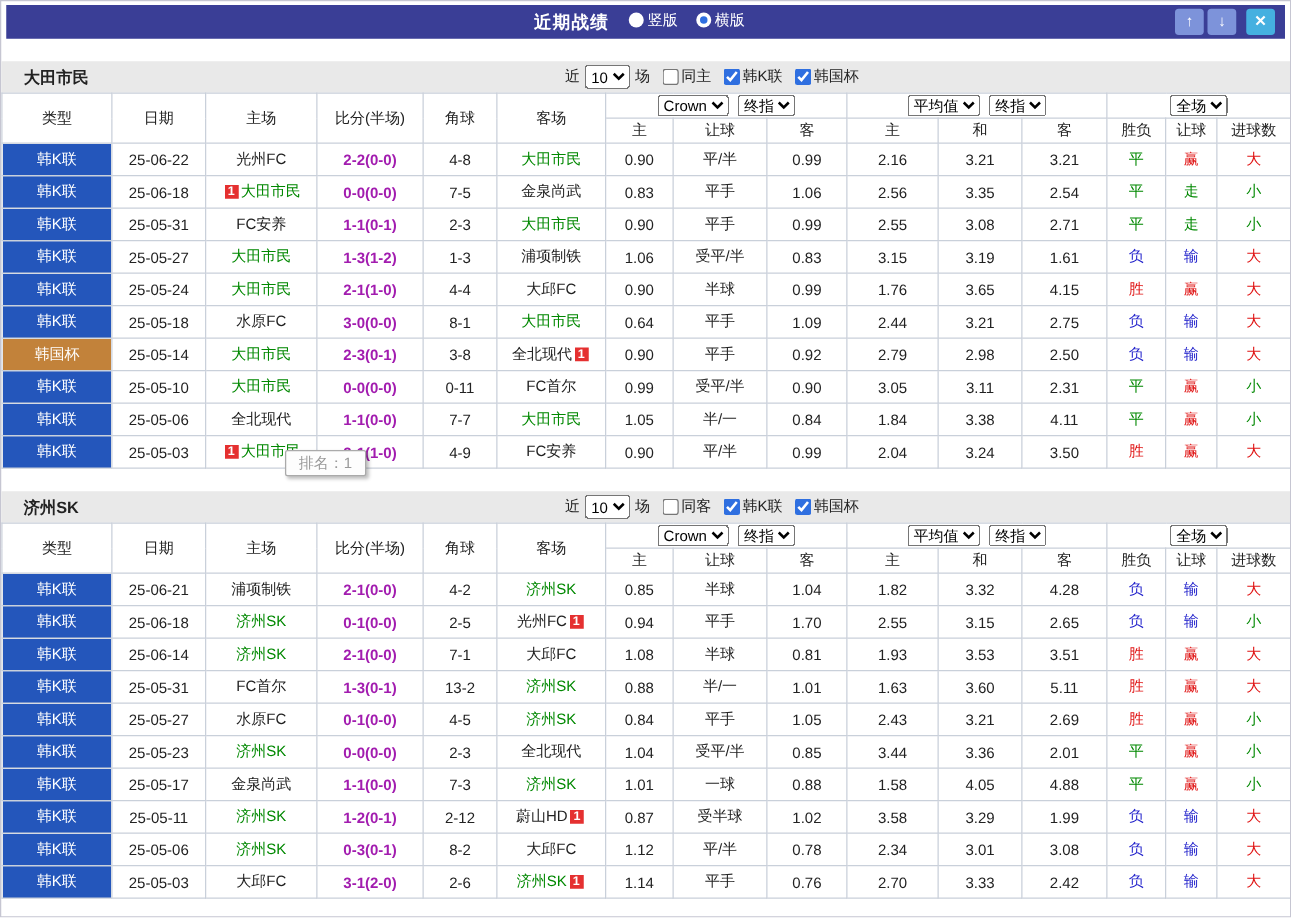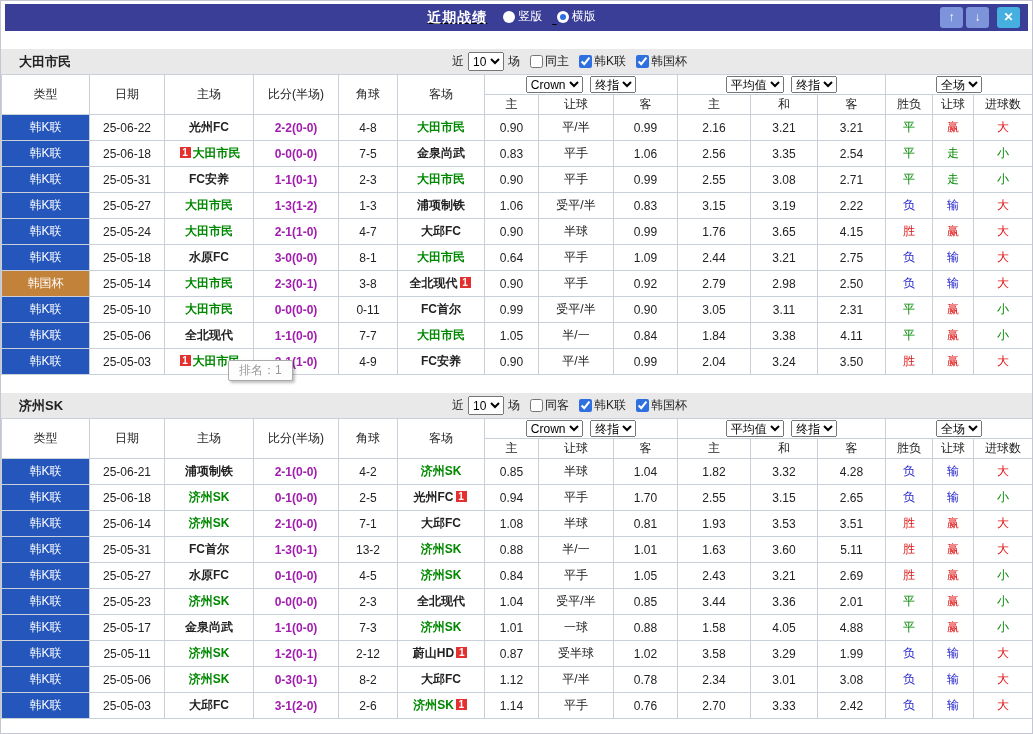--- a/index.html
+++ b/index.html
@@ -1,18 +1,18 @@
 <!DOCTYPE html>
 <html><head>
 <meta charset="utf-8">
 <style>
   html,body{margin:0;padding:0;background:#fff;font-family:"Liberation Sans","DejaVu Sans",sans-serif;}
   .page{width:1033px;height:734px;box-sizing:border-box;border:1px solid #c6c6d2;position:relative;background:#fff;overflow:hidden;}
   
-  .titlebar{margin:3px 4px 0 4px;height:27px;background:#3a3e96;display:flex;align-items:center;position:relative;text-decoration:underline;}
+  .titlebar{margin:3px 4px 0 4px;height:27px;background:#3a3e96;display:flex;align-items:center;position:relative;}
   .titlebar-center{flex:1;display:flex;justify-content:center;align-items:center;gap:16px;}
   .title{color:#fff;font-size:14px;font-weight:bold;letter-spacing:1px;}
   .radio-item{color:#fff;font-size:12px;display:inline-flex;align-items:center;gap:3px;cursor:pointer;margin-right:10px;}
   .radio{width:12px;height:12px;border-radius:50%;background:#fff;display:inline-block;position:relative;}
   .radio.sel::after{content:'';position:absolute;left:3px;top:3px;width:6px;height:6px;border-radius:50%;background:#2f6fe0;}
   .titlebar-buttons{position:absolute;right:8px;top:3px;display:flex;gap:3px;align-items:center;}
   .navbtn{width:23px;height:21px;border:none;background:#7d93da;color:#fff;font-size:12px;font-weight:bold;border-radius:3px;cursor:pointer;padding:0;line-height:21px;text-align:center;}
   .navbtn.close{background:#45b0e0;margin-left:5px;}
   
   .section{margin-top:18px;}
@@ -24,21 +24,21 @@
   .chk input{width:13px;height:13px;margin:0 2px 0 0;accent-color:#2f6fe0;}
   
   table{border-collapse:collapse;table-layout:fixed;width:100%;}
   th,td{border:1px solid #c9d0da;font-size:12px;text-align:center;padding:0;white-space:nowrap;overflow:hidden;color:#222;background:#fff;}
   thead th{height:19px;font-weight:400;}
   .selcell select{font-size:12px;height:17px;margin:0 2px;vertical-align:middle;}
   tbody td{height:25px;}
   td.ctype{background:#2456bb;color:#fff;}
   td.ctype.cup{background:#c2823a;}
   .self{color:#008800;}
-  .team-link{cursor:pointer;font-weight:bold;}
+  .team-link{cursor:pointer;}
   td.score{color:#a21caf;font-weight:bold;}
   .badge{display:inline-block;background:#e53030;color:#fff;font-size:10px;line-height:11px;width:11px;height:11px;margin:0 2px;vertical-align:1px;font-weight:bold;}
   .c-red{color:#e01515;}
   .c-green{color:#008800;}
   .c-blue{color:#2424cc;}
   .summary{height:18px;line-height:18px;text-align:center;font-size:12px;color:#cc1133;border:1px solid #c9d0da;border-top:none;}
   .tooltip{position:absolute;left:227px;top:359px;background:#fdfdfd;border:1px solid #aaa;box-shadow:2px 2px 3px rgba(0,0,0,.25);padding:1px 10px;font-size:12px;color:#999;z-index:5;border-radius:2px;}
 </style>
 </head>
 <body>
@@ -194,31 +194,31 @@
             <td>25-05-27</td>
             <td><span class="team-link self">大田市民</span></td>
             <td class="score">1-3(1-2)</td>
             <td>1-3</td>
             <td><span class="team-link">浦项制铁</span></td>
             <td>1.06</td>
             <td>受平/半</td>
             <td>0.83</td>
             <td>3.15</td>
             <td>3.19</td>
-            <td>2.22</td>
+            <td>1.61</td>
             <td class="c-blue">负</td>
             <td class="c-blue">输</td>
             <td class="c-red">大</td>
           </tr>
           <tr>
             <td class="ctype">韩K联</td>
             <td>25-05-24</td>
             <td><span class="team-link self">大田市民</span></td>
             <td class="score">2-1(1-0)</td>
-            <td>4-7</td>
+            <td>4-4</td>
             <td><span class="team-link">大邱FC</span></td>
             <td>0.90</td>
             <td>半球</td>
             <td>0.99</td>
             <td>1.76</td>
             <td>3.65</td>
             <td>4.15</td>
             <td class="c-red">胜</td>
             <td class="c-red">赢</td>
             <td class="c-red">大</td>

